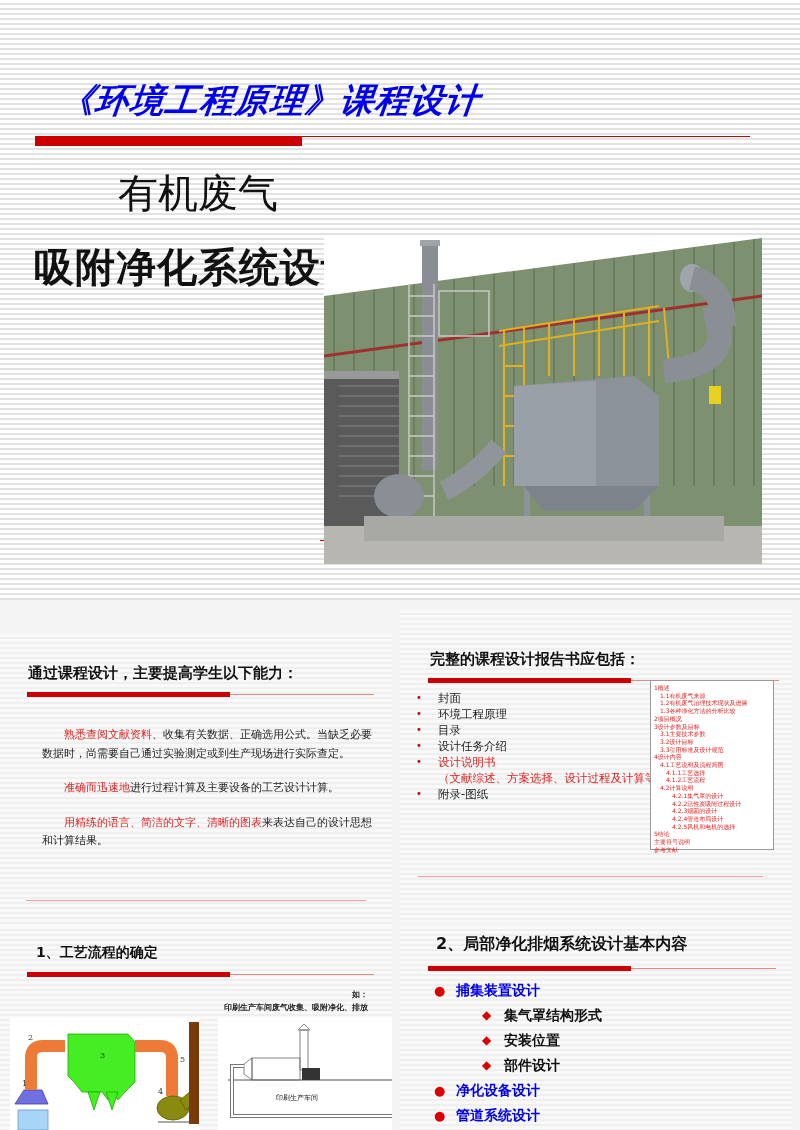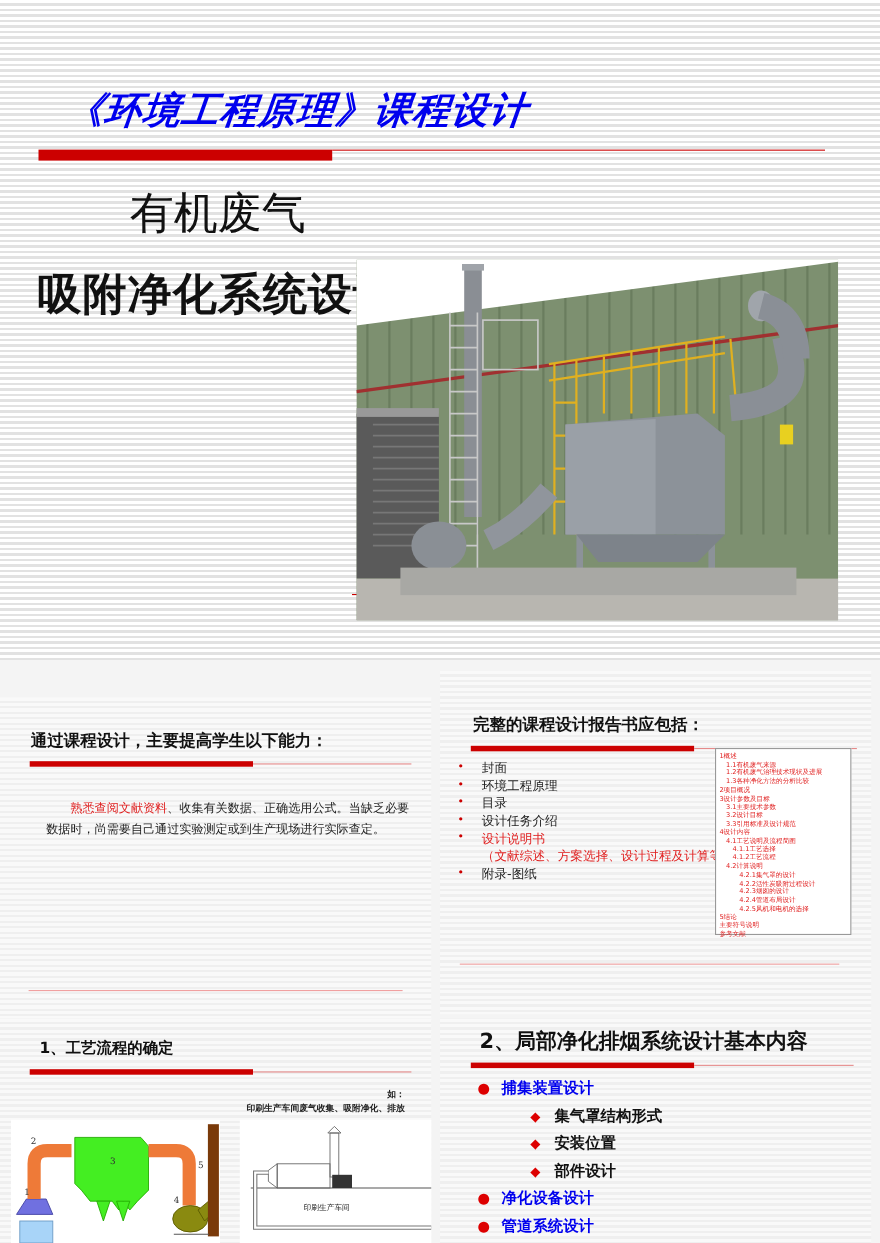--- a/index.html
+++ b/index.html
@@ -170,20 +170,22 @@
     <rect x="40" y="280" width="360" height="25" fill="#a8a8a4"></rect>
   </svg>
 </div>
 
 <div id="s2" class="slide half faint">
   <div class="h-title" style="left:28px; top:30px;">通过课程设计，主要提高学生以下能力：</div>
   <div class="h-bar" style="left:27px; top:58px; width:203px;"></div>
   <div class="h-line" style="left:230px; top:60px; width:144px;"></div>
   <div class="s2-body">
     <p><span class="red">熟悉查阅文献资料</span><span>、收集有关数据、正确选用公式。当缺乏必要数据时，尚需要自己通过实验测定或到生产现场进行实际查定。</span></p>
+    <p><span class="red">准确而迅速地</span><span>进行过程计算及主要设备的工艺设计计算。</span></p>
+    <p><span class="red">用精练的语言、简洁的文字、清晰的图表</span><span>来表达自己的设计思想和计算结果。</span></p>
   </div>
   <div class="foot-line" style="left:26px; top:266px; width:340px;"></div>
 </div>
 
 <div id="s3" class="slide half faint">
   <div class="h-title" style="left:30px; top:40px;">完整的课程设计报告书应包括：</div>
   <div class="h-bar" style="left:28px; top:68px; width:203px;"></div>
   <div class="h-line" style="left:231px; top:70px; width:148px;"></div>
   <ul class="s3-list">
     <li><span class="dot">•</span><span>封面</span></li>
@@ -256,21 +258,21 @@
     <rect x="82" y="12" width="8" height="40" fill="none" stroke="#666" stroke-width="0.8"></rect>
     <polygon points="80,12 86,6 92,12" fill="none" stroke="#666" stroke-width="0.8"></polygon>
     <rect x="84" y="50" width="18" height="12" fill="#333"></rect>
     <path d="M 26 48 L 14 48 L 14 98 L 178 98" stroke="#777" stroke-width="4" fill="none"></path>
     <path d="M 26 48 L 14 48 L 14 98 L 178 98" stroke="#fff" stroke-width="2" fill="none"></path>
     <text x="58" y="82" font-size="7" font-family="DejaVu Sans, sans-serif" fill="#222">印刷生产车间</text>
   </svg>
 </div>
 
 <div id="s5" class="slide half faint">
-  <div class="h-title" style="left:36px; top:8px; font-size:19px;">2、局部净化排烟系统设计基本内容</div>
+  <div class="h-title" style="left:36px; top:8px; font-size:16px;">2、局部净化排烟系统设计基本内容</div>
   <div class="h-bar" style="left:28px; top:40px; width:203px;"></div>
   <div class="h-line" style="left:231px; top:42px; width:145px;"></div>
   <div class="s5-list">
     <div class="s5-item"><span class="bul">●</span><span>捕集装置设计</span></div>
     <div class="s5-sub"><span class="dia">◆</span><span>集气罩结构形式</span></div>
     <div class="s5-sub"><span class="dia">◆</span><span>安装位置</span></div>
     <div class="s5-sub"><span class="dia">◆</span><span>部件设计</span></div>
     <div class="s5-item"><span class="bul">●</span><span>净化设备设计</span></div>
     <div class="s5-item"><span class="bul">●</span><span>管道系统设计</span></div>
   </div>

